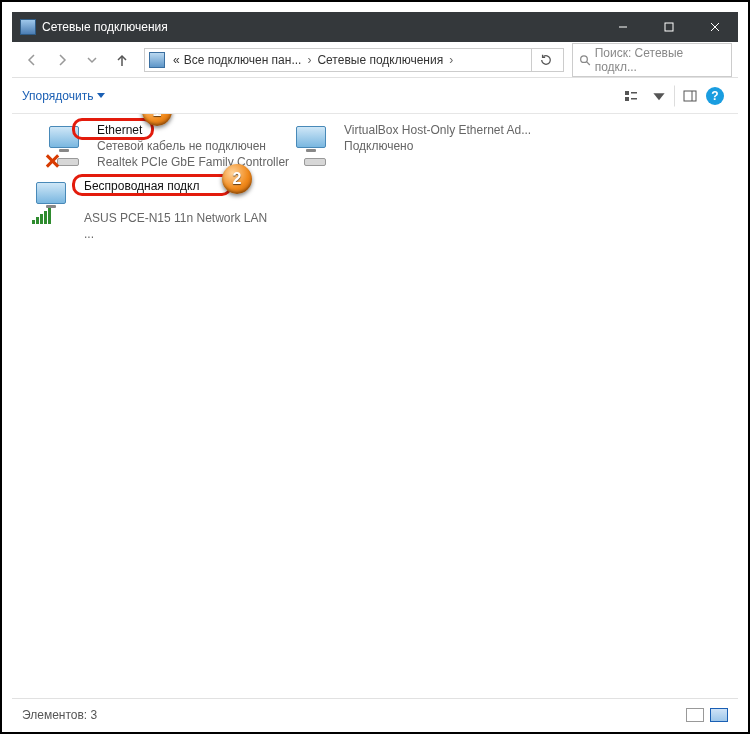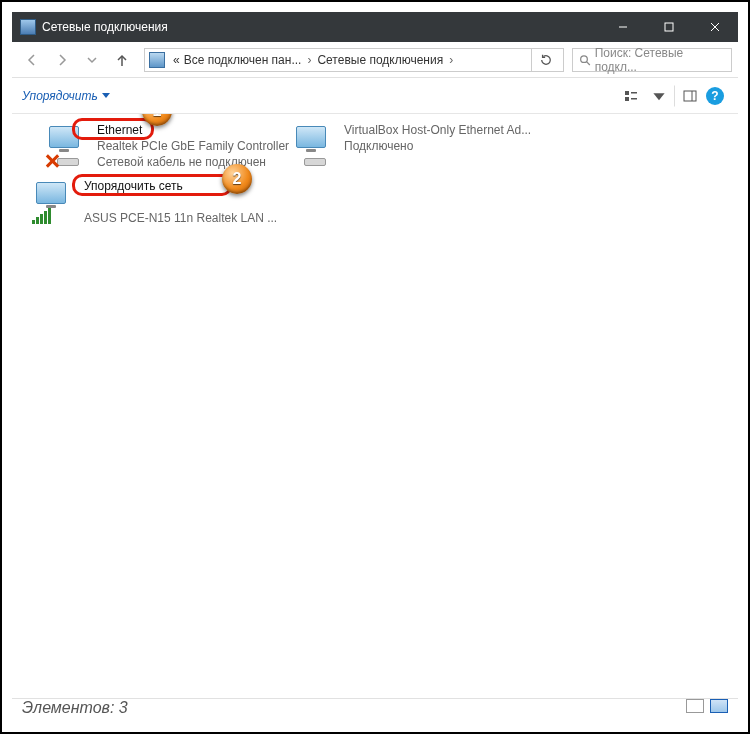--- a/index.html
+++ b/index.html
@@ -17,26 +17,26 @@
   
   .navrow { height: 36px; border-bottom: 1px solid #e1e1e1; display: flex; align-items: center; padding: 0 6px; gap: 2px; font-size: 12px; color: #333; }
   .nav-btn { width: 28px; height: 28px; display: flex; align-items: center; justify-content: center; color: #999; }
   .nav-btn svg { width: 14px; height: 14px; stroke: currentColor; stroke-width: 1.5; fill: none; }
   .nav-btn.up { color: #555; }
   .addr { flex: 1; height: 24px; border: 1px solid #ccc; display: flex; align-items: center; padding: 0 4px; margin: 0 6px; overflow: hidden; }
   .addr .cp-icon { width: 16px; height: 16px; margin-right: 6px; background: linear-gradient(#b9d8f0,#5e96c8); border: 1px solid #3b6fa0; }
   .addr .seg { white-space: nowrap; padding: 0 2px; }
   .addr .chev { padding: 0 4px; color: #666; }
   .refresh-cell { width: 28px; height: 24px; border-left: 1px solid #ccc; display: flex; align-items: center; justify-content: center; margin-left: auto; }
-  .search { width: 160px; height: 24px; border: 1px solid #ccc; display: flex; align-items: center; padding: 0 6px; color: #888; }
+  .search { width: 160px; height: 34px; border: 1px solid #ccc; display: flex; align-items: center; padding: 0 6px; color: #888; }
   .search svg { width: 12px; height: 12px; margin-right: 4px; stroke: #888; stroke-width: 1.5; fill: none; }
 
   
   .toolbar { height: 36px; border-bottom: 1px solid #e6e6e6; display: flex; align-items: center; padding: 0 10px; font-size: 12px; }
-  .organize { color: #1a5fb4; display: flex; align-items: center; gap: 4px; font-style: italic; }
+  .organize { color: #1a5fb4; display: flex; align-items: center; gap: 4px; }
   .organize .tri { width: 0; height: 0; border-left: 4px solid transparent; border-right: 4px solid transparent; border-top: 5px solid #1a5fb4; }
   .toolbar .spacer { flex: 1; }
   .view-btn { width: 26px; height: 22px; display: flex; align-items: center; justify-content: center; margin-left: 2px; color: #555; border: 1px solid transparent; }
   .view-btn.sep { border-left: 1px solid #ddd; padding-left: 6px; }
   .view-btn svg { width: 14px; height: 14px; }
   .help-btn { width: 18px; height: 18px; border-radius: 50%; background: #1a9de0; color: #fff; display: flex; align-items: center; justify-content: center; font-size: 12px; font-weight: bold; }
 
   
   .content { flex: 1; position: relative; overflow: hidden; }
   .adapter { position: absolute; width: 250px; display: flex; font-size: 12px; }
@@ -60,21 +60,21 @@
   
   .hl { position: absolute; border: 3px solid #e31b0c; border-radius: 10px; background: transparent; }
   
   .marker { position: absolute; width: 30px; height: 30px; border-radius: 50%;
     background: radial-gradient(circle at 35% 30%, #ffd39a, #f18a1c 55%, #b95700);
     box-shadow: 0 2px 4px rgba(0,0,0,.5), inset 0 -2px 3px rgba(0,0,0,.35);
     color: #fff; font-weight: bold; font-size: 16px; display: flex; align-items: center; justify-content: center;
     text-shadow: 0 1px 1px rgba(0,0,0,.6); }
 
   
-  .status { height: 24px; border-top: 1px solid #e1e1e1; display: flex; align-items: flex-start; padding: 0 10px; font-size: 16px; color: #555; font-style: italic; }
+  .status { height: 24px; border-top: 1px solid #e1e1e1; display: flex; align-items: flex-end; padding: 0 10px; font-size: 12px; color: #555; }
   .status .spacer { flex: 1; }
   .status-icons { display: flex; gap: 6px; }
   .sicon { width: 18px; height: 14px; border: 1px solid #999; }
   .sicon.active { border-color: #1a5fb4; background: linear-gradient(#cfe3f7,#9ec7ea); }
 </style>
 </head>
 <body>
 
 <div class="frame">
   <div class="inner">
@@ -178,22 +178,22 @@
     <div class="content">
 
       <div class="adapter" style="left:31px; top:8px;">
         <div class="ad-icon">
           <div class="monitor"></div>
             <div class="plug"></div>
           <div class="redx"></div>
         </div>
         <div class="ad-text">
           <div class="name">Ethernet</div>
+          <div class="sub">Сетевой кабель не подключен</div>
           <div class="sub">Realtek PCIe GbE Family Controller</div>
-          <div class="sub">Сетевой кабель не подключен</div>
         </div>
       </div>
 
       <div class="adapter" style="left:278px; top:8px;">
         <div class="ad-icon">
           <div class="monitor"></div>
             <div class="plug"></div>
         </div>
         <div class="ad-text">
           <div class="sub">VirtualBox Host-Only Ethernet Ad...</div>
@@ -206,23 +206,23 @@
           <div class="monitor"></div>
           <div class="bars">
             <span></span>
               <span></span>
               <span></span>
               <span></span>
               <span></span>
           </div>
         </div>
         <div class="ad-text">
-          <div class="name">Упорядочить сеть</div>
+          <div class="name">Беспроводная подкл</div>
           <div class="sub" style="height:16px;"></div>
-          <div class="sub">ASUS PCE-N15 11n Realtek LAN ...</div>
+          <div class="sub">ASUS PCE-N15 11n Network LAN ...</div>
         </div>
       </div>
 
       <div class="hl" style="left:60px; top:4px; width:82px; height:22px;"></div>
       <div class="hl" style="left:60px; top:60px; width:160px; height:22px;"></div>
       <div class="marker" style="left:130px; top:-18px;">1</div>
       <div class="marker" style="left:210px; top:50px;">2</div>
     </div>
 
     <div class="status">

